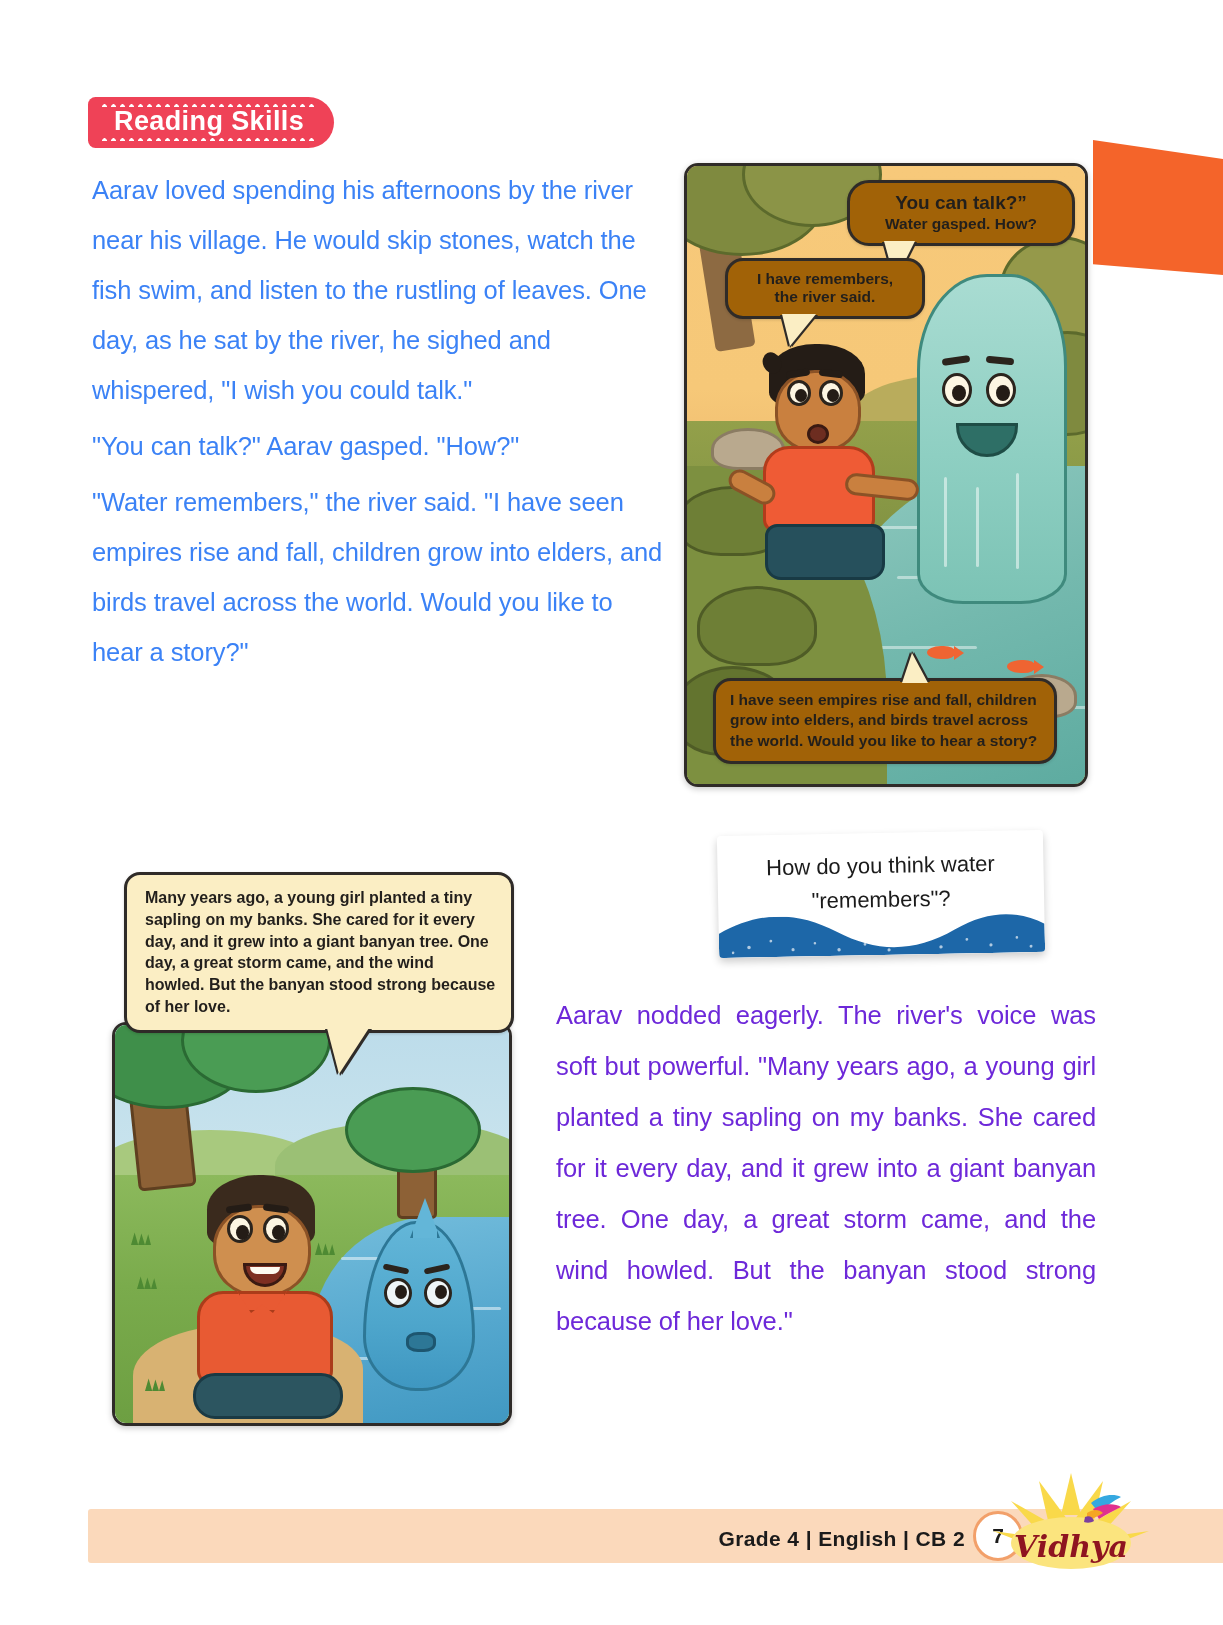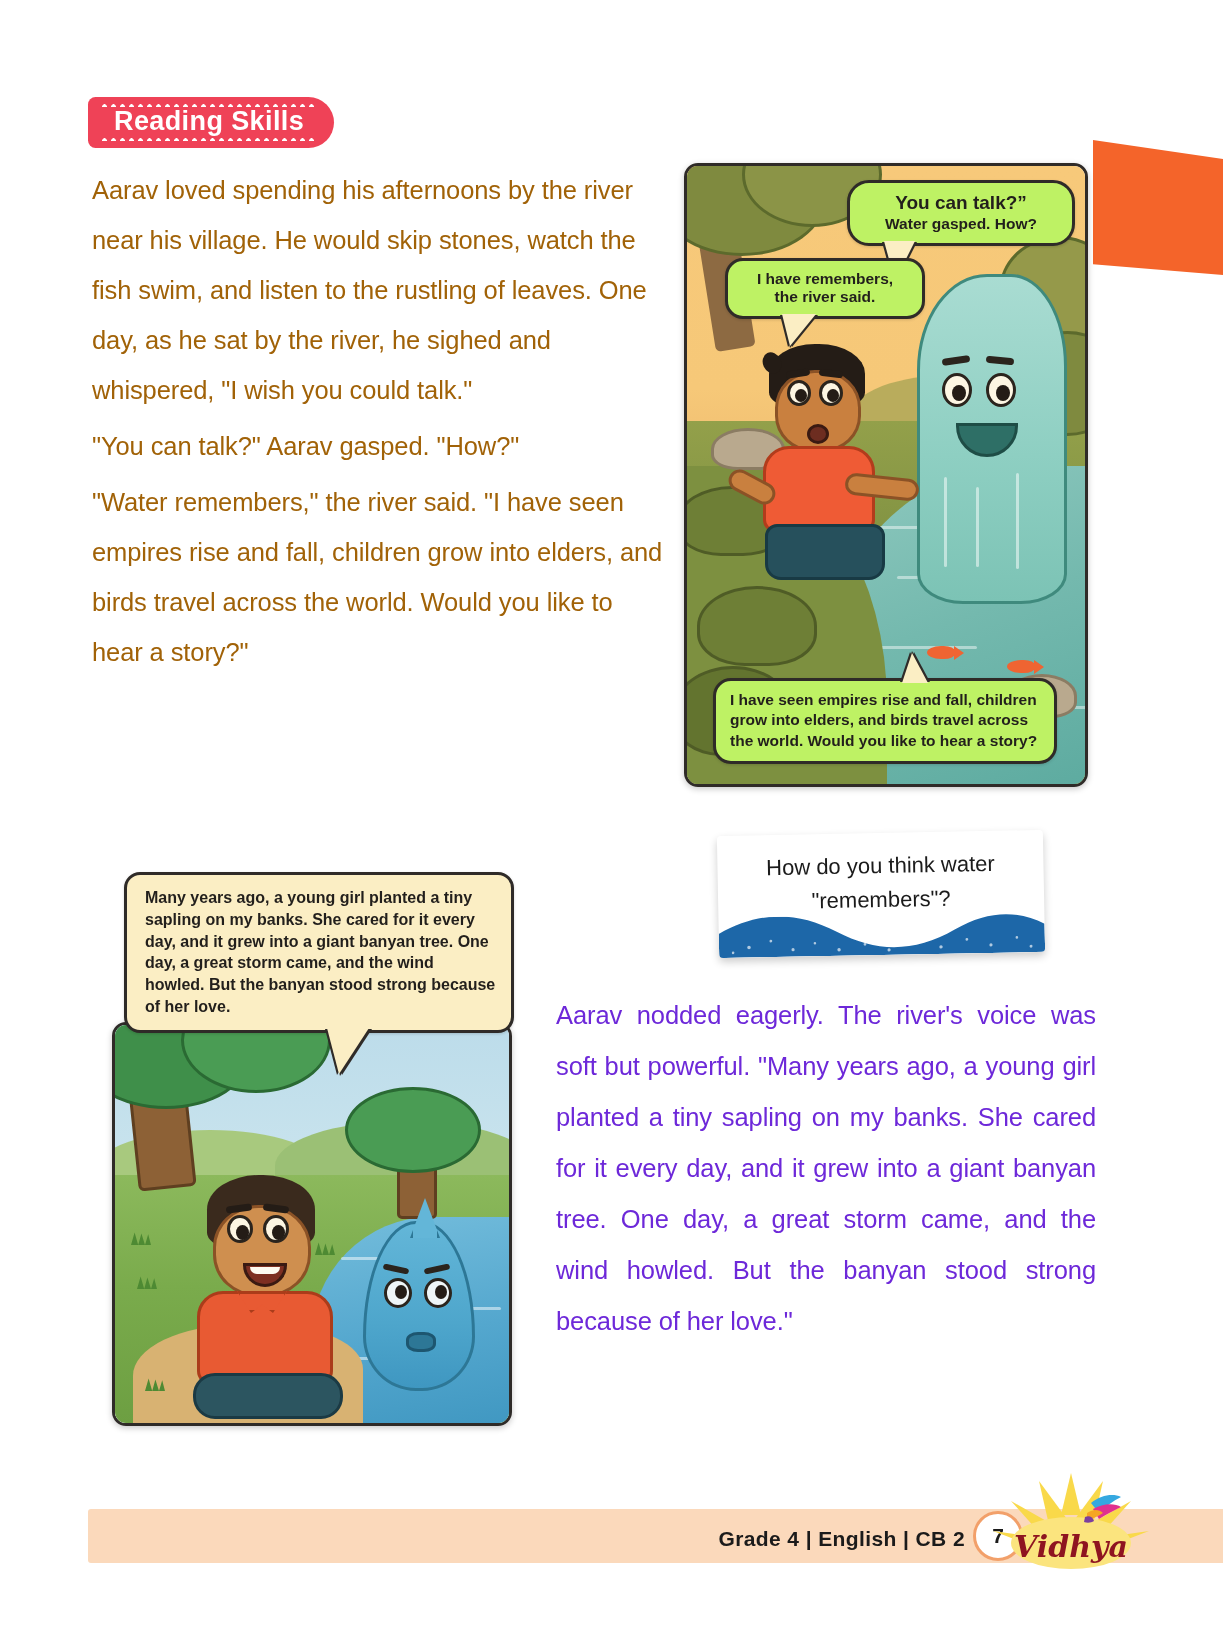--- a/index.html
+++ b/index.html
@@ -65,21 +65,21 @@
   
   .col-left-text {
     position: absolute;
     left: 92px;
     top: 165px;
     width: 572px;
   }
   .col-left-text p {
     font-size: 25.5px;
     line-height: 50px;
-    color: #a16207;
+    color: #3b82f6;
     letter-spacing: -0.1px;
     margin-bottom: 6px;
   }
 
   .col-right-text {
     position: absolute;
     left: 556px;
     top: 990px;
     width: 540px;
   }
@@ -394,21 +394,21 @@
   .p2-drop .dbrow.l { left: 17px; transform: rotate(12deg); }
   .p2-drop .dbrow.r { left: 58px; transform: rotate(-12deg); }
   .p2-drop .dmouth {
     position: absolute; left: 40px; top: 108px; width: 30px; height: 20px;
     background: #2d7796; border: 3px solid #1d5670; border-radius: 40%;
   }
 
   
   .bubble {
     position: absolute;
-    background: #bef264;
+    background: #a16207;
     border: 3px solid #2f2b28;
     border-radius: 18px;
     padding: 9px 14px;
     color: #221f1c;
     font-weight: bold;
     line-height: 1.18;
     box-shadow: 0 1px 3px rgba(0,0,0,0.15);
   }
   .bubble .tail {
     position: absolute;

